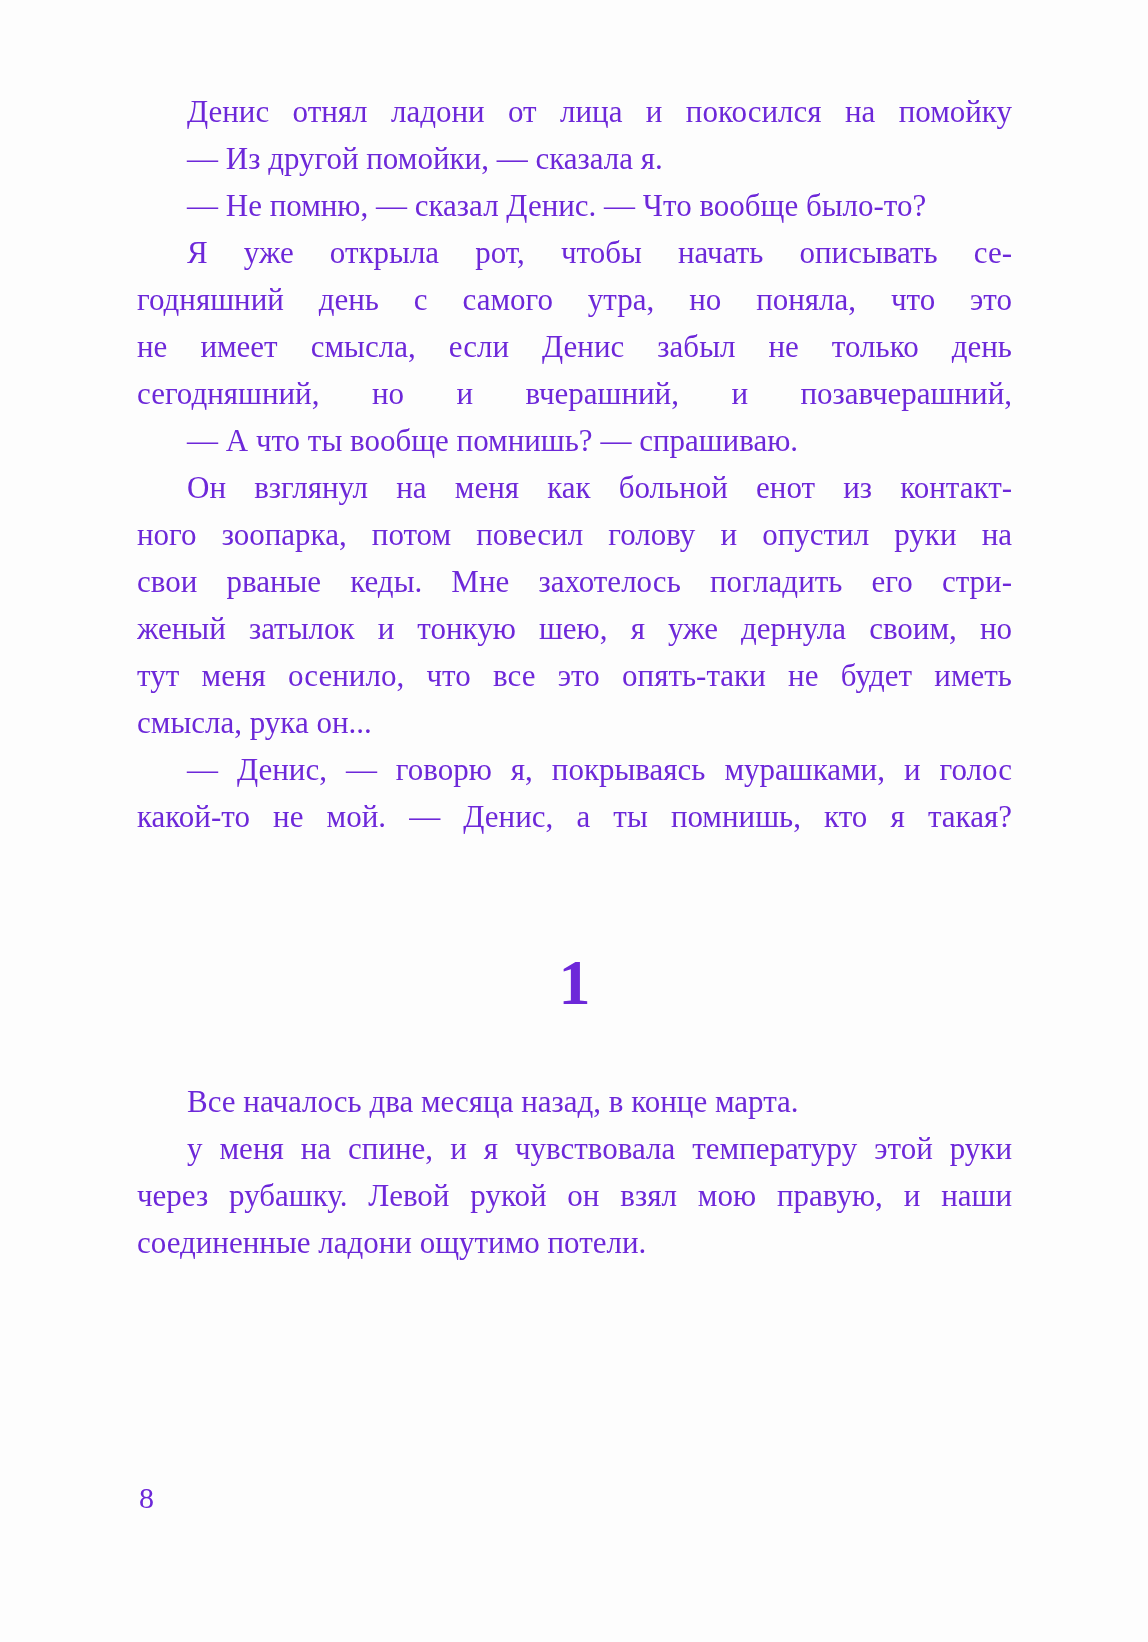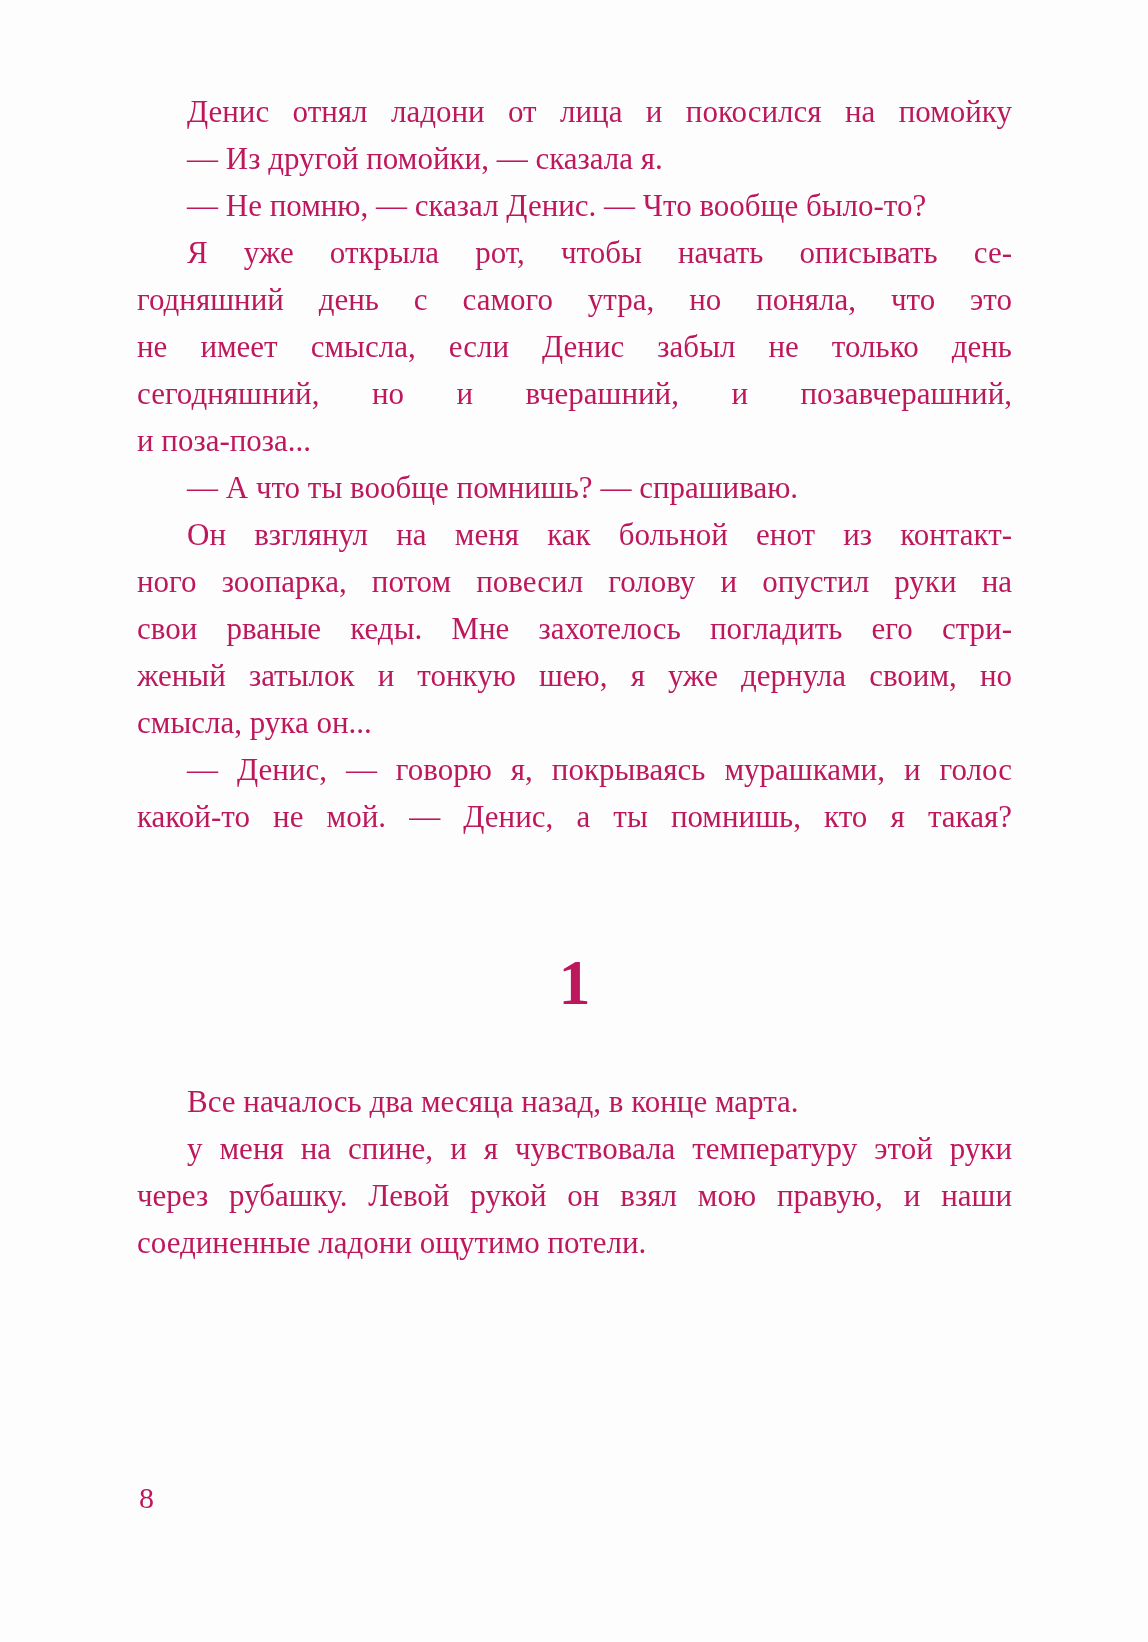--- a/index.html
+++ b/index.html
@@ -61,47 +61,47 @@
     position: absolute;
     left: 139px;
     top: 1480px;
     font-size: 30px;
     line-height: 36px;
   }
 </style>
 </head>
 <body>
 
-<div class="page" style="background: rgb(253, 253, 253); color: #be185d;">
+<div class="page" style="background: rgb(253, 253, 253); color: #6d28d9;">
   <div class="text-column">
     <div>
         <div class="para">
           <div class="line j">Денис отнял ладони от лица и покосился на помойку</div>
         </div>
         <div class="para">
           <div class="line">— Из другой помойки, — сказала я.</div>
         </div>
         <div class="para">
           <div class="line">— Не помню, — сказал Денис. — Что вообще было-то?</div>
         </div>
         <div class="para">
           <div class="line j">Я уже открыла рот, чтобы начать описывать се-</div>
           <div class="line j">годняшний день с самого утра, но поняла, что это</div>
           <div class="line j">не имеет смысла, если Денис забыл не только день</div>
           <div class="line j">сегодняшний, но и вчерашний, и позавчерашний,</div>
-          <div class="line">и поза-поза...</div>
         </div>
         <div class="para">
           <div class="line">— А что ты вообще помнишь? — спрашиваю.</div>
         </div>
         <div class="para">
           <div class="line j">Он взглянул на меня как больной енот из контакт-</div>
           <div class="line j">ного зоопарка, потом повесил голову и опустил руки на</div>
           <div class="line j">свои рваные кеды. Мне захотелось погладить его стри-</div>
           <div class="line j">женый затылок и тонкую шею, я уже дернула своим, но</div>
+          <div class="line j">тут меня осенило, что все это опять-таки не будет иметь</div>
           <div class="line">смысла, рука он...</div>
         </div>
         <div class="para">
           <div class="line j">— Денис, — говорю я, покрываясь мурашками, и голос</div>
           <div class="line j">какой-то не мой. — Денис, а ты помнишь, кто я такая?</div>
         </div>
       </div>
     <div class="chapter">1</div>
     <div>
         <div class="para">

